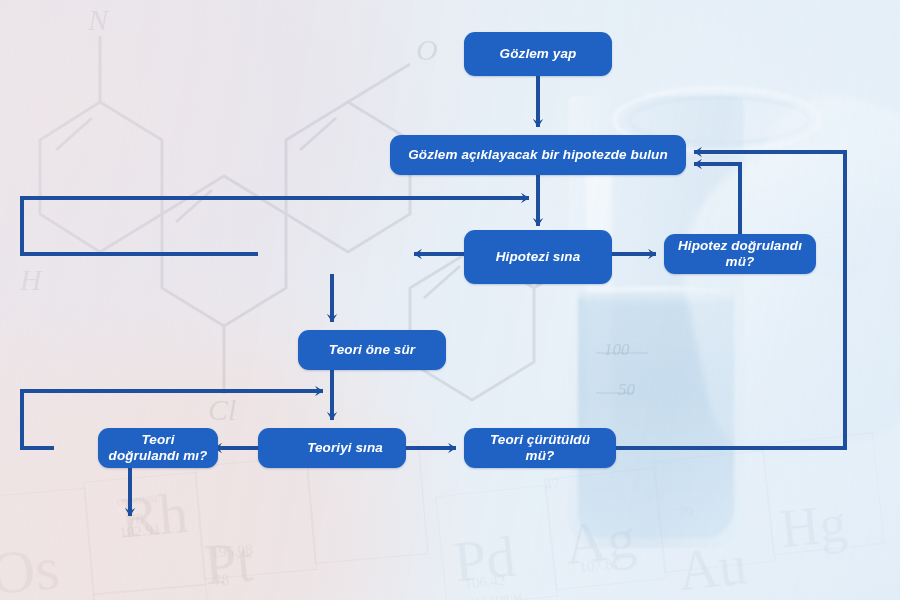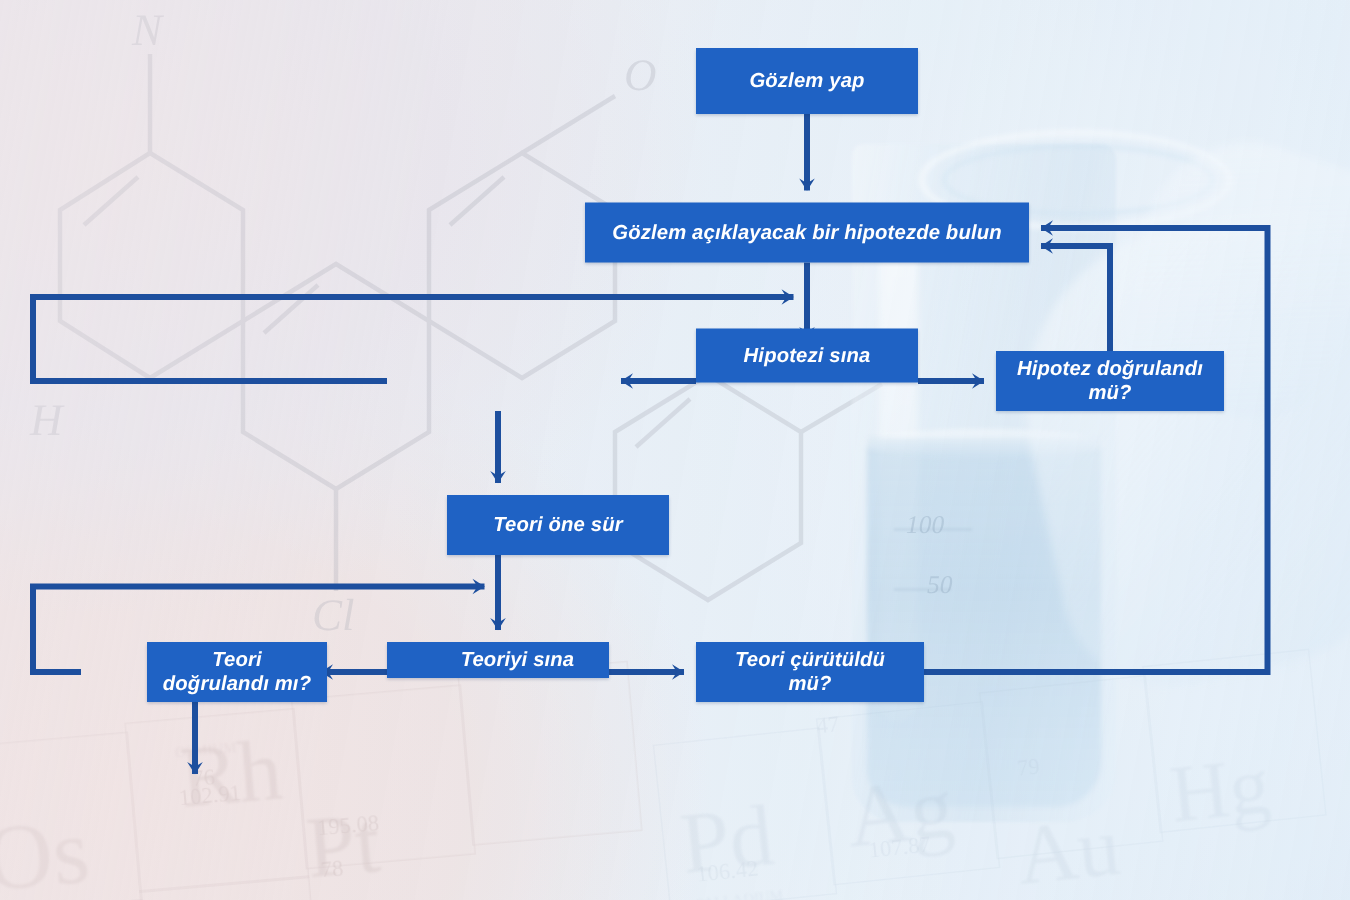--- a/index.html
+++ b/index.html
@@ -102,21 +102,21 @@
     background:
       linear-gradient(100deg,rgba(238,232,236,.55) 0%,rgba(236,236,242,.34) 30%,rgba(232,241,249,.30) 62%,rgba(224,238,250,.42) 100%);
   }
 
   
   #flow{position:absolute;inset:0;}
   #wires{position:absolute;inset:0;width:900px;height:600px;}
 
   .node{
     position:absolute;box-sizing:border-box;
-    background:#1f62c4;border-radius:0;
+    background:#1f62c4;border-radius:11px;
     display:flex;align-items:center;justify-content:center;
     color:#ffffff;font-style:italic;font-weight:600;
     font-size:13.5px;letter-spacing:.1px;text-align:center;
     box-shadow:0 1px 2px rgba(20,50,100,.22);
     padding:0 10px;line-height:1.15;
     -webkit-font-smoothing:antialiased;
     user-select:none;
   }
   .node.wide{font-size:13.5px;}
 </style>
@@ -244,21 +244,21 @@
         <path d="M54,448 L22,448 L22,391 L323,391" marker-end="url(#ah-right)"></path>
 
         <path d="M616,448 L845,448 L845,152 L694,152" marker-end="url(#ah-left)"></path>
 
         <path d="M130,468 L130,516" marker-end="url(#ah-down)"></path>
       </g>
     </svg>
 
     <div class="node" style="left:464px;top:32px;width:148px;height:44px;">Gözlem yap</div>
     <div class="node wide" style="left:390px;top:135px;width:296px;height:40px;">Gözlem açıklayacak bir hipotezde bulun</div>
-    <div class="node" style="left:464px;top:219px;width:148px;height:36px;">Hipotezi sına</div>
+    <div class="node" style="left:464px;top:230px;width:148px;height:54px;">Hipotezi sına</div>
     <div class="node" style="left:664px;top:234px;width:152px;height:40px;">Hipotez doğrulandı mü?</div>
     <div class="node" style="left:258px;top:330px;width:148px;height:40px;margin-left:40px;">Teori öne sür</div>
     <div class="node" style="left:54px;top:428px;width:120px;height:40px;margin-left:44px;">Teori doğrulandı mı?</div>
-    <div class="node" style="left:258px;top:428px;width:148px;height:24px;padding-left:36px;">Teoriyi sına</div>
+    <div class="node" style="left:258px;top:428px;width:148px;height:40px;padding-left:36px;">Teoriyi sına</div>
     <div class="node" style="left:464px;top:428px;width:152px;height:40px;">Teori çürütüldü mü?</div>
 
   </div>
 </div>
 
 </body></html>

